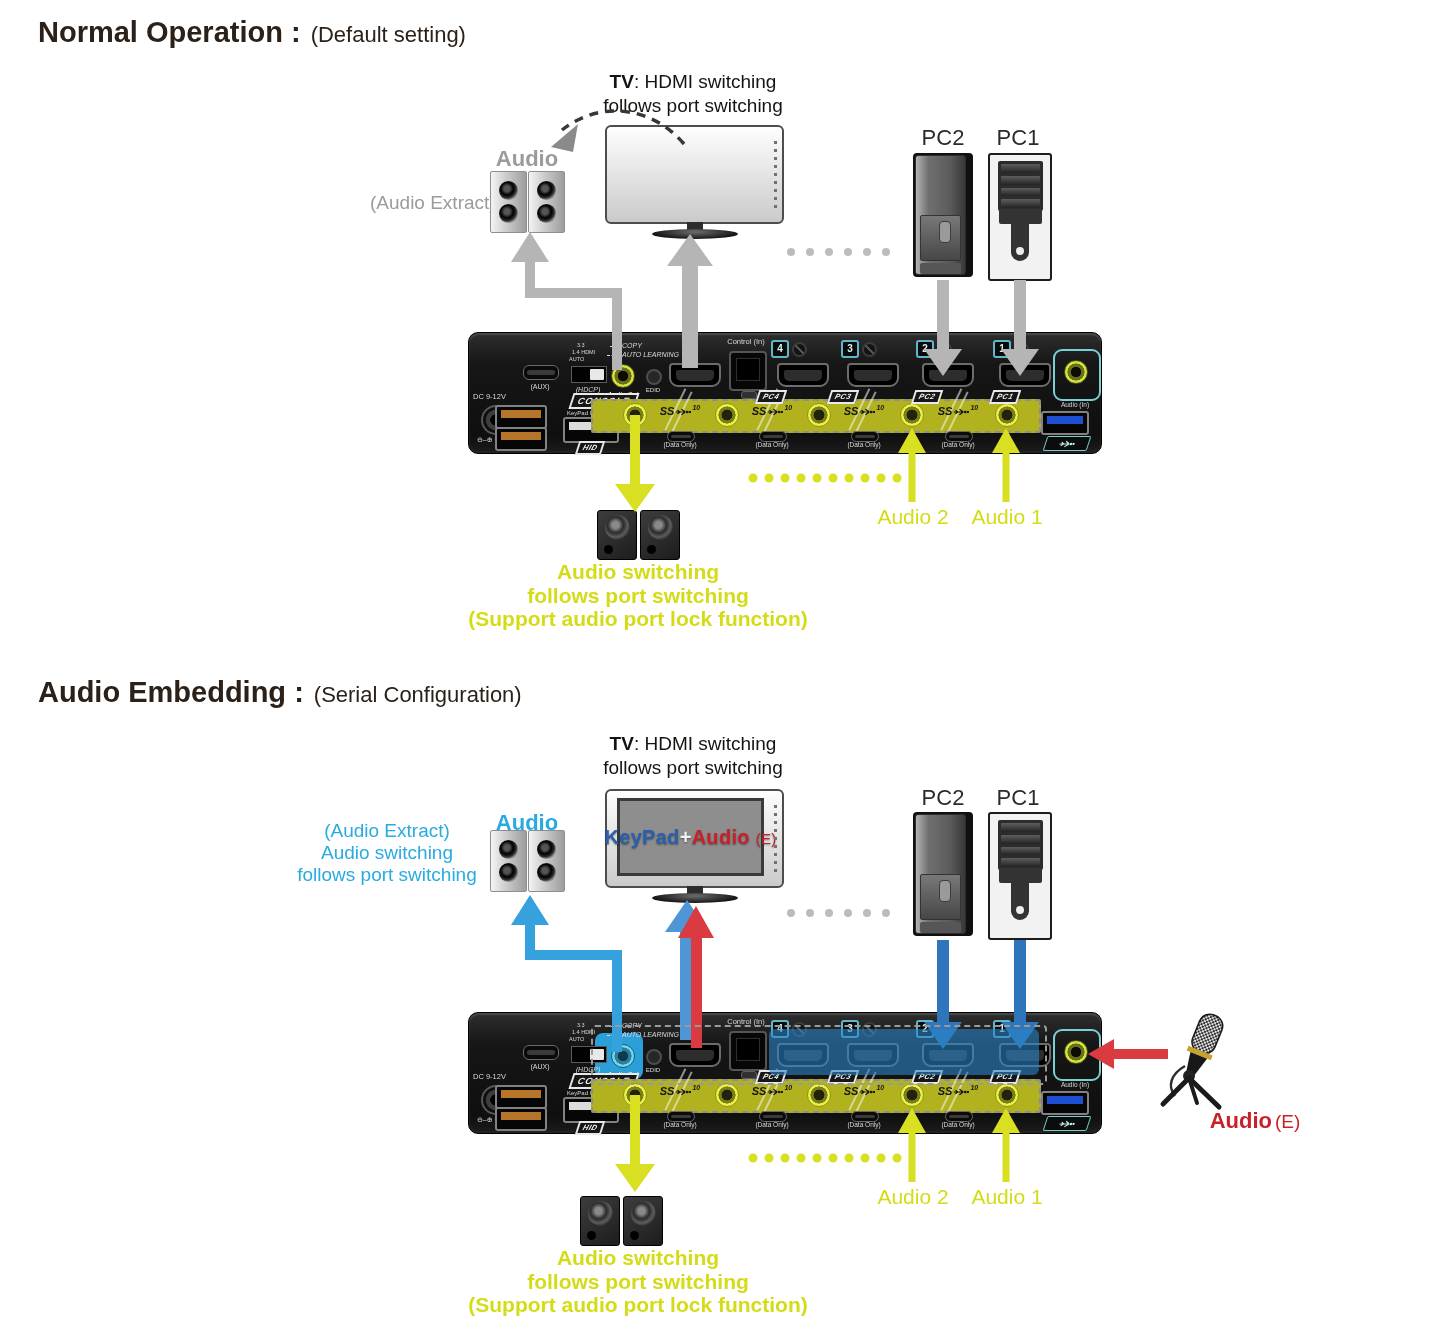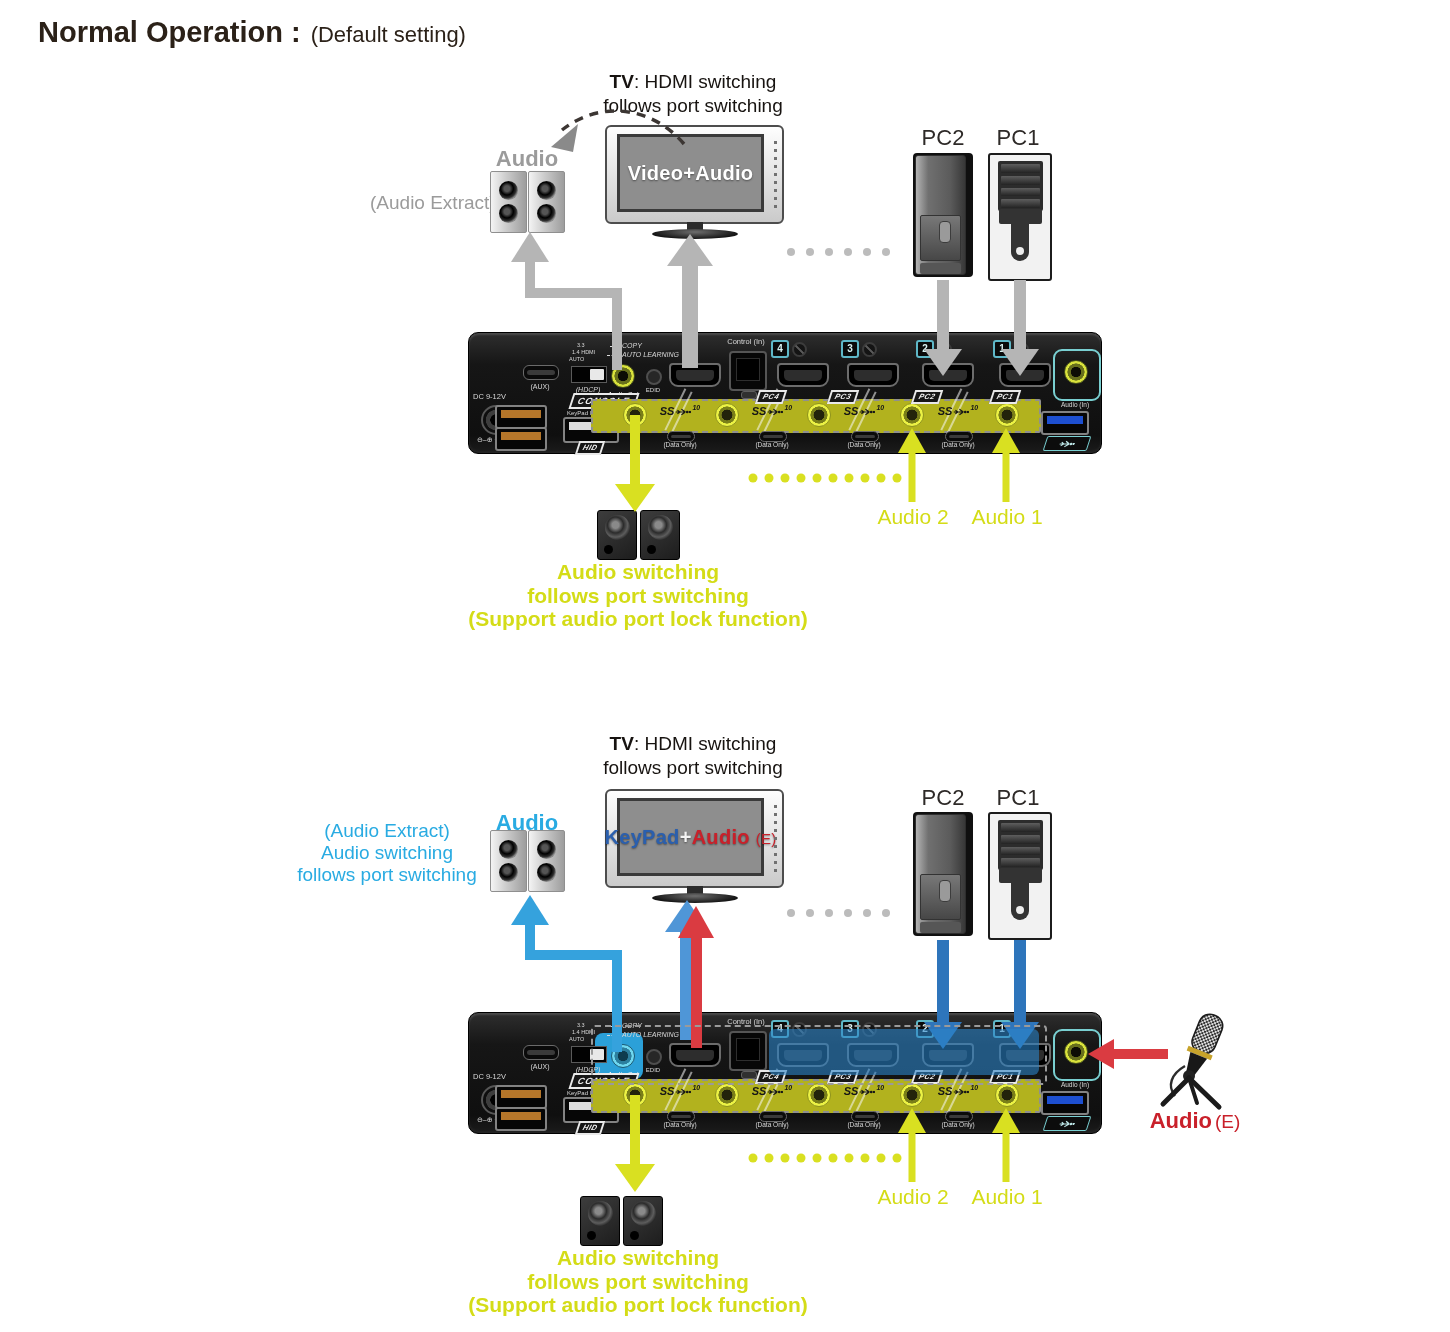--- a/index.html
+++ b/index.html
@@ -189,23 +189,20 @@
   <div class="abs spkg" style="left:490px;top:171px;">
       <div class="drv"></div>
       <div class="drv"></div>
     </div>
   <div class="abs spkg" style="left:528px;top:171px;">
       <div class="drv"></div>
       <div class="drv"></div>
     </div>
 
   <div class="abs tv" style="left:605px;top:125px;">
-    <div class="screen">
-        <span class="tvtext">Video+Audio</span>
-      </div>
     <div class="grill"></div>
     <div class="neck"></div>
     <div class="base"></div>
   </div>
 
   <div class="abs pclabel" style="left:913px;top:125px;">PC2</div>
   <div class="abs pclabel" style="left:988px;top:125px;">PC1</div>
   <div class="abs pc2" style="left:913px;top:153px;">
     <div class="face"></div>
       <div class="lower"></div>
@@ -338,20 +335,23 @@
       <div class="dr"></div>
       <div class="hole"></div>
     </div>
 
   <div class="abs ycap" style="left:462px;top:560px;">
     <div>Audio switching</div>
       <div>follows port switching</div>
       <div>(Support audio port lock function)</div>
   </div>
 
+  <div class="abs h1" style="left:38px;top:676px;">
+    <span>Audio Embedding :</span><span class="sub">(Serial Configuration)</span>
+  </div>
 
   <div class="abs tvnote" style="left:578px;top:732px;">
     <div><span class="b">TV</span><span>: HDMI switching</span></div>
     <div>follows port switching</div>
   </div>
 
   <div class="abs bcap" style="left:285px;top:820px;">
     <div>(Audio Extract)</div>
       <div>Audio switching</div>
       <div>follows port switching</div>
@@ -514,21 +514,21 @@
       <rect x="24" y="2" width="24" height="40" rx="11" fill="url(#mesh)" stroke="#1c1c1c" stroke-width="1.6"></rect>
       <rect x="23" y="40" width="26" height="5" fill="#c7a32b"></rect>
       <path d="M27,45 L45,45 L39,67 L31,67 Z" fill="#181818"></path>
     </g>
     <path d="M30,58 C16,66 12,78 20,88" stroke="#2c2c2c" stroke-width="2.4" fill="none"></path>
     <circle cx="34" cy="68" r="6" fill="#222"></circle>
     <path d="M34,70 L8,96" stroke="#1b1b1b" stroke-width="5" stroke-linecap="round"></path>
     <path d="M34,70 L64,99" stroke="#1b1b1b" stroke-width="5" stroke-linecap="round"></path>
     <path d="M34,70 L42,95" stroke="#1b1b1b" stroke-width="4" stroke-linecap="round"></path>
   </svg>
-  <div class="abs miclbl" style="left:1140px;top:1108px;">
+  <div class="abs miclbl" style="left:1200px;top:1108px;">
     <span>Audio</span><span class="e">(E)</span>
   </div>
 
   <div class="abs ylbl" style="left:876px;top:1185px;">Audio 2</div>
   <div class="abs ylbl" style="left:970px;top:1185px;">Audio 1</div>
 
   <div class="abs spkb" style="left:580px;top:1196px;">
       <div class="dr"></div>
       <div class="hole"></div>
     </div>

